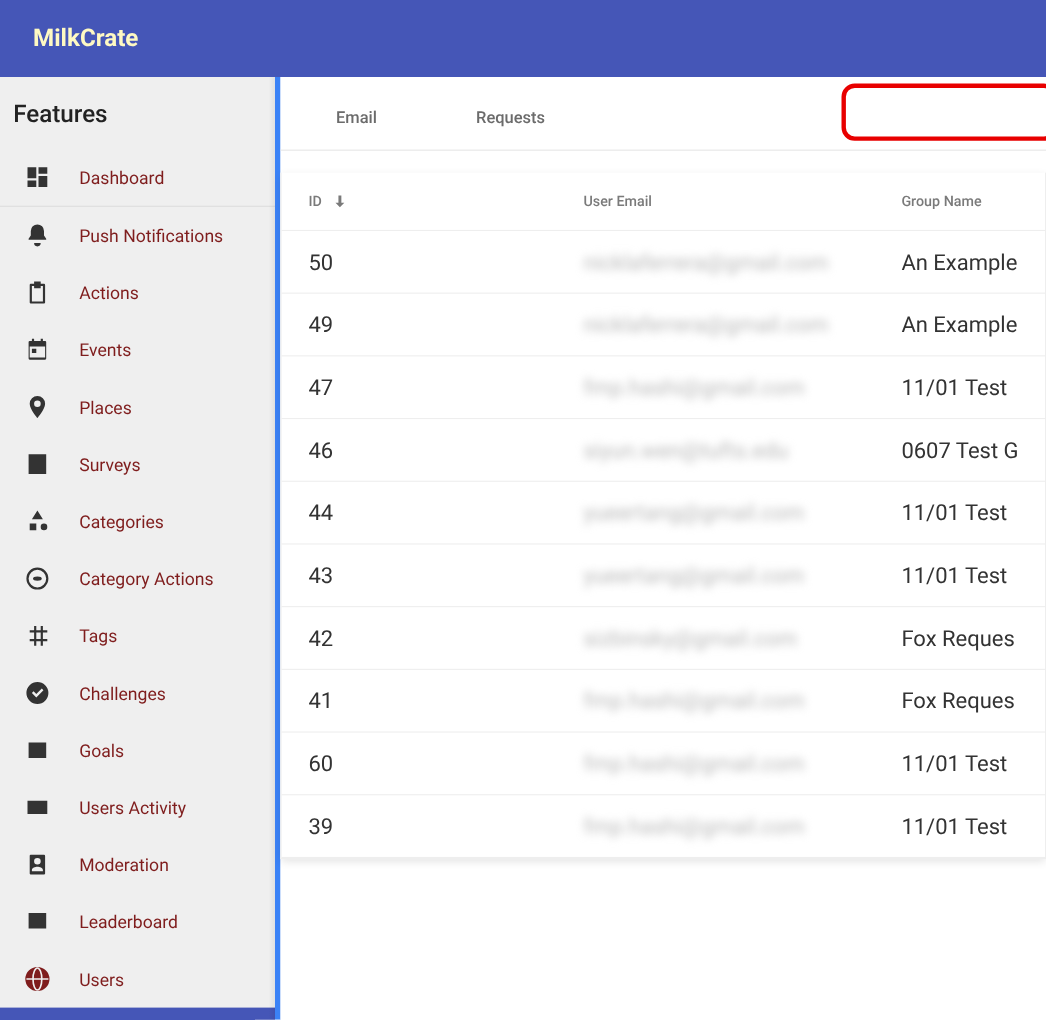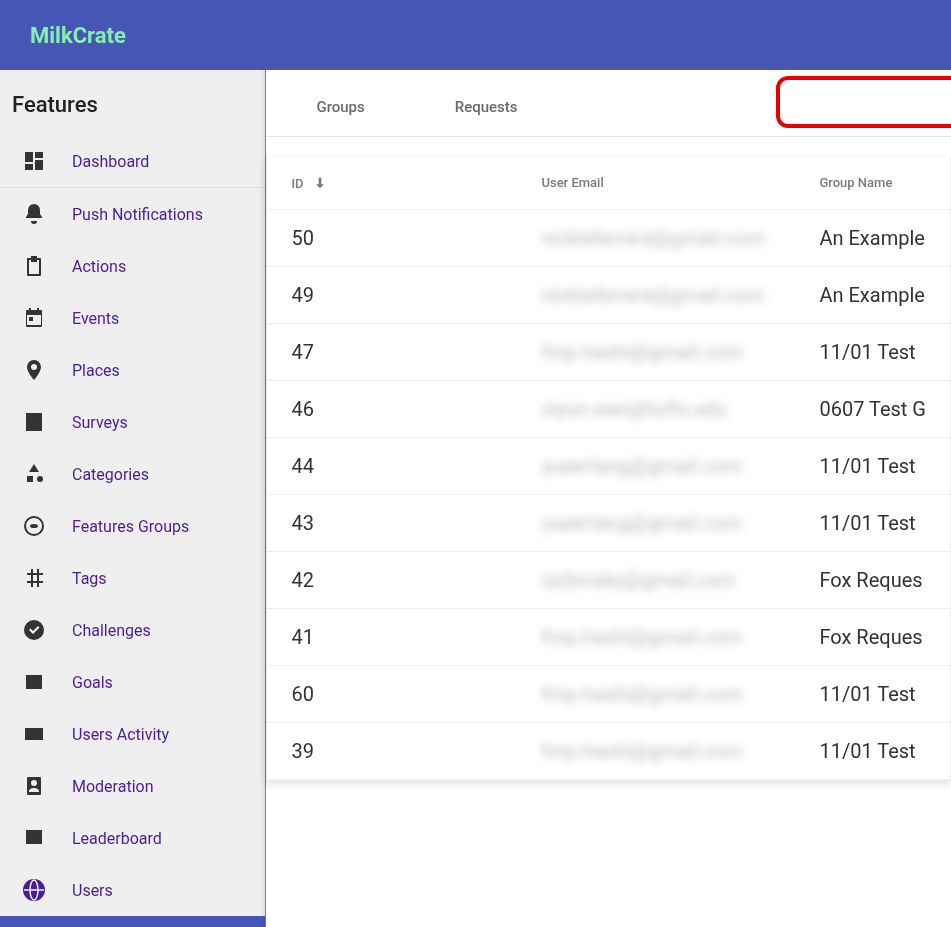--- a/index.html
+++ b/index.html
@@ -12,32 +12,32 @@
     position: relative;
   }
   .topbar {
     background: #4556b7;
     height: 70px;
     display: flex;
     align-items: center;
     padding: 0 30px;
   }
   .brand {
-    color: #86efac;
+    color: #fef9c3;
     font-size: 22px;
     font-weight: 700;
   }
   .main {
     display: flex;
     height: calc(100% - 70px);
   }
   .sidebar {
     width: 296px;
     background: #efefef;
-    border-right: 1px solid #3b82f6;
+    border-right: 5px solid #3b82f6;
     position: relative;
   }
   .sidebar-scroll-shadow {
     position: absolute;
     right: 0;
     top: 0;
     width: 6px;
     height: 100%;
     background: linear-gradient(to right, rgba(0,0,0,0), rgba(0,0,0,0.06));
     pointer-events: none;
@@ -46,21 +46,21 @@
     font-size: 22px;
     font-weight: 500;
     padding: 22px 12px 18px 12px;
     color: #222;
   }
   .side-item {
     display: flex;
     align-items: center;
     padding: 14px 22px;
     font-size: 16px;
-    color: #4c1d95;
+    color: #7f1d1d;
     cursor: pointer;
     gap: 26px;
   }
   .side-item.first-section { border-bottom: 1px solid #ddd; }
   .side-item .icon {
     width: 24px;
     height: 24px;
     fill: #333;
     flex-shrink: 0;
   }
@@ -101,37 +101,37 @@
   }
   .table-card {
     margin: 20px 0 0 0;
     background: #fff;
     border: 1px solid #eee;
     border-top: none;
     box-shadow: 0 3px 8px rgba(0,0,0,0.12);
   }
   .thead, .trow {
     display: flex;
-    align-items: flex-start;
+    align-items: flex-end;
     border-bottom: 1px solid #eee;
   }
   .thead {
     padding: 18px 24px;
     color: #7a7a7a;
     font-size: 13px;
     font-weight: 500;
   }
   .trow {
     padding: 16px 24px;
     color: #333;
     font-size: 20px;
   }
   .col-id { width: 250px; display: flex; align-items: center; gap: 8px; }
   .col-email { width: 278px; }
-  .col-group { flex: 1; white-space: nowrap; overflow: hidden; }
+  .col-group { flex: 1; white-space: nowrap; overflow: hidden; margin-left: 11px; }
   .sort-arrow { fill: #7a7a7a; width: 16px; height: 16px; }
   .blurred {
     color: #b9b9b9;
     filter: blur(4px);
     user-select: none;
   }
 </style>
 </head>
 <body>
 
@@ -183,21 +183,21 @@
     <div class="side-item">
       <svg class="icon" viewBox="0 0 24 24">
           <path d="M12 2l5 8H7l5-8zM5 14h6v6H5zM15 17a3 3 0 106 0 3 3 0 00-6 0z"></path>
         </svg>
       <span>Categories</span>
     </div>
     <div class="side-item">
       <svg class="icon" viewBox="0 0 24 24">
           <path d="M12 2a10 10 0 100 20 10 10 0 000-20zm0 2a8 8 0 11-8 8 8 8 0 018-8zm-4 8a4 2 0 108 0 4 2 0 10-8 0z"></path>
         </svg>
-      <span>Features Groups</span>
+      <span>Category Actions</span>
     </div>
     <div class="side-item">
       <svg class="icon" viewBox="0 0 24 24">
           <path d="M9 3v4H5v2h4v6H5v2h4v4h2v-4h4v4h2v-4h4v-2h-4V9h4V7h-4V3h-2v4h-4V3H9zm2 6h4v6h-4V9z"></path>
         </svg>
       <span>Tags</span>
     </div>
     <div class="side-item">
       <svg class="icon" viewBox="0 0 24 24">
           <path d="M12 2a10 10 0 100 20 10 10 0 000-20zm-1 14l-4-4 1.5-1.5L11 13l5-5L17.5 9.5 11 16z"></path>
@@ -239,21 +239,21 @@
     <div class="side-item active">
       
       
     </div>
 
     <div class="sidebar-scroll-shadow"></div>
   </div>
 
   <div class="content">
     <div class="tabs">
-      <div class="tab">Groups</div>
+      <div class="tab">Email</div>
       <div class="tab requests">Requests</div>
     </div>
     <div class="requests-highlight"></div>
 
     <div class="table-card">
       <div class="thead">
         <div class="col-id">
           <span>ID</span>
           <svg class="sort-arrow" viewBox="0 0 24 24">
               <path d="M12 20l-6-6h4V4h4v10h4l-6 6z"></path>

